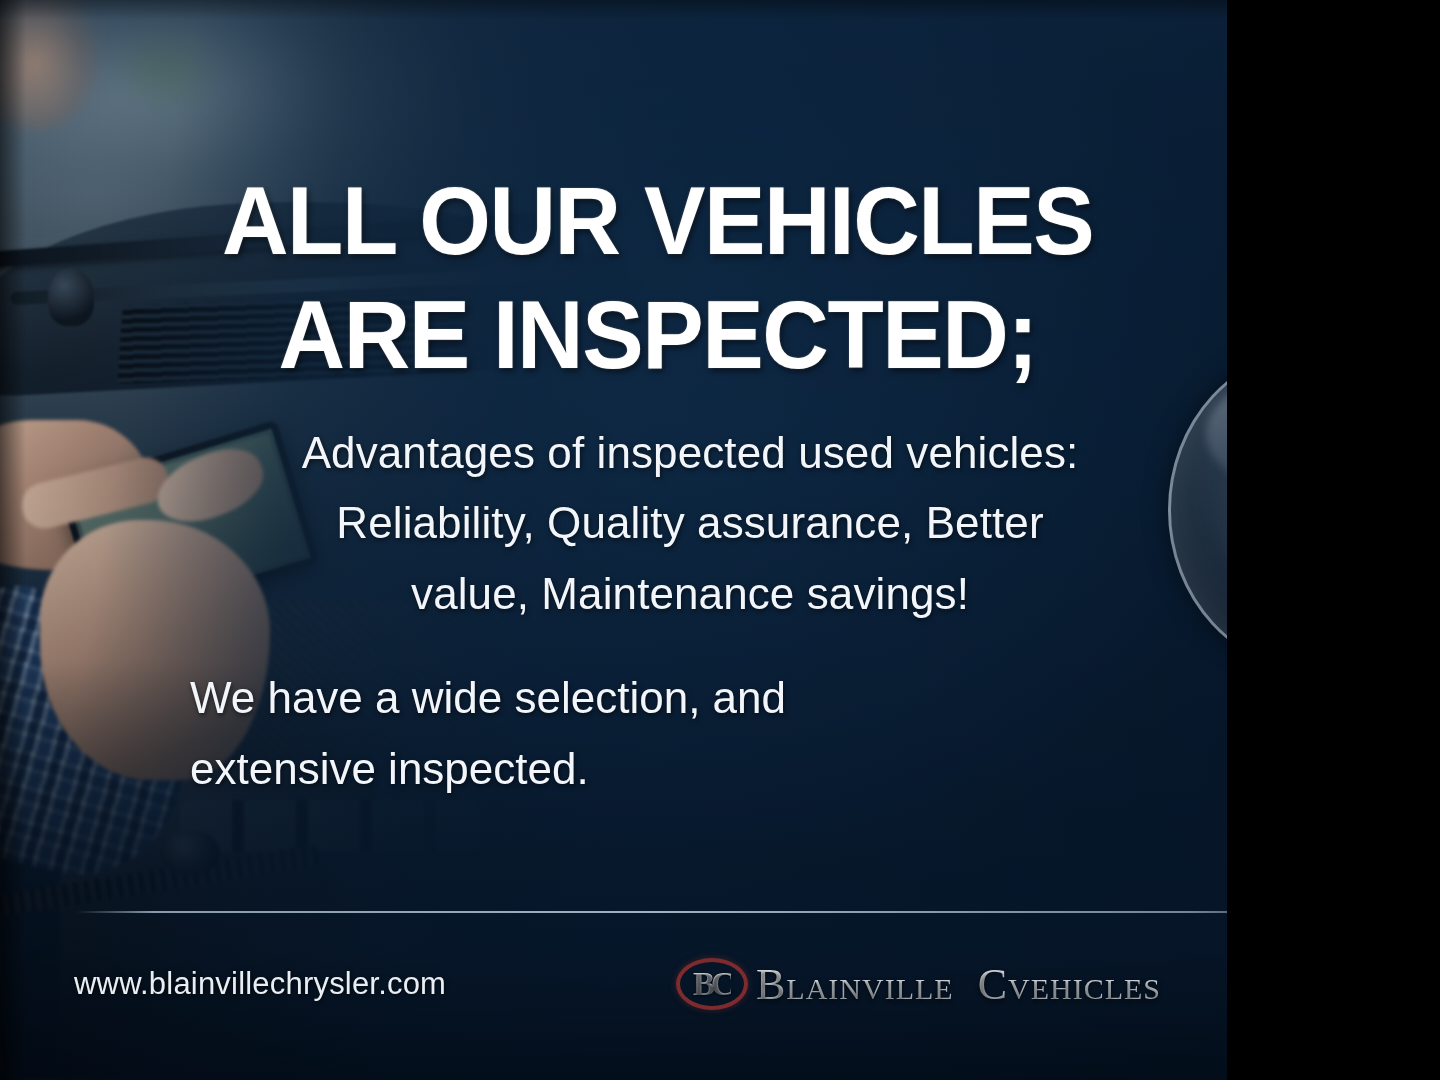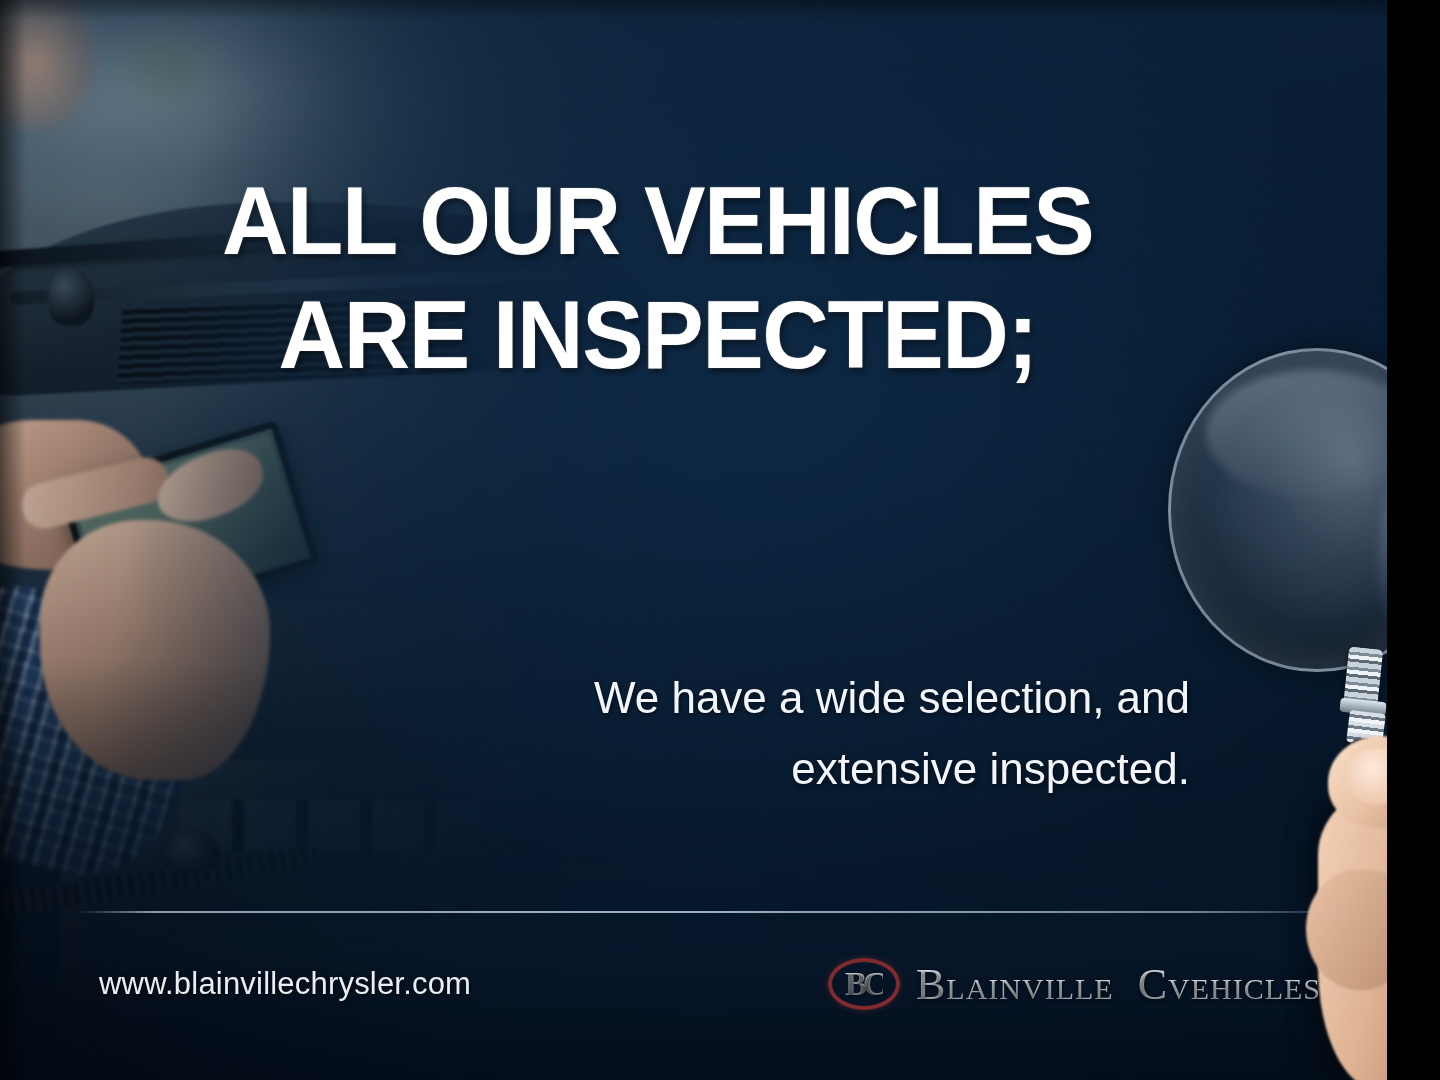--- a/index.html
+++ b/index.html
@@ -3,21 +3,21 @@
 <meta charset="utf-8">
 <title>Blainville Chrysler — All Our Vehicles Are Inspected</title>
 <style>
   html, body {
     margin: 0;
     padding: 0;
     background: #000;
   }
   .stage {
     position: relative;
-    width: 1387px;
+    width: 1227px;
     height: 1080px;
     overflow: hidden;
     font-family: "Liberation Sans", sans-serif;
     background: #0a1f36;
   }
 
   
   .bg-base {
     position: absolute;
     inset: 0;
@@ -388,21 +388,21 @@
     font-size: 44px;
     line-height: 1.60;
     font-weight: 400;
     text-shadow: 1px 2px 5px rgba(0,0,0,.60);
     letter-spacing: .1px;
   }
   .para-2 {
     position: absolute;
     left: 190px; top: 662px;
     width: 1000px;
-    text-align: right;
+    text-align: left;
     color: #f2f6fa;
     font-size: 44px;
     line-height: 1.62;
     font-weight: 400;
     text-shadow: 1px 2px 5px rgba(0,0,0,.60);
   }
 
   .divider {
     position: absolute;
     left: 76px; top: 911px;
@@ -416,29 +416,28 @@
   }
 
   .url {
     position: absolute;
     left: 74px; top: 966px;
     color: #e9eef3;
     font-size: 31px;
     font-weight: 400;
     letter-spacing: .2px;
     text-shadow: 1px 1px 4px rgba(0,0,0,.7);
-    margin-left: 25px;
   }
 
   .logo {
     position: absolute;
     right: 66px; top: 958px;
     display: flex;
     align-items: center;
-    gap: 16px;
+    gap: 8px;
   }
   .logo-mark {
     position: relative;
     width: 72px; height: 52px;
     display: flex;
     align-items: center;
     justify-content: center;
   }
   .logo-oval {
     position: absolute;
@@ -538,20 +537,25 @@
     <div class="grip-nail"></div>
   </div>
 
   <div class="content">
 
     <h1 class="headline">
       <span class="l1">ALL OUR VEHICLES</span>
       <span class="l2">ARE INSPECTED;</span>
     </h1>
 
+    <div class="body-block">
+      <div>Advantages of inspected used vehicles:</div>
+      <div>Reliability, Quality assurance, Better</div>
+      <div>value, Maintenance savings!</div>
+    </div>
 
     <div class="para-2">
       <div>We have a wide selection, and</div>
       <div>extensive inspected.</div>
     </div>
 
     <div class="divider"></div>
 
     <div class="url">www.blainvillechrysler.com</div>
 

